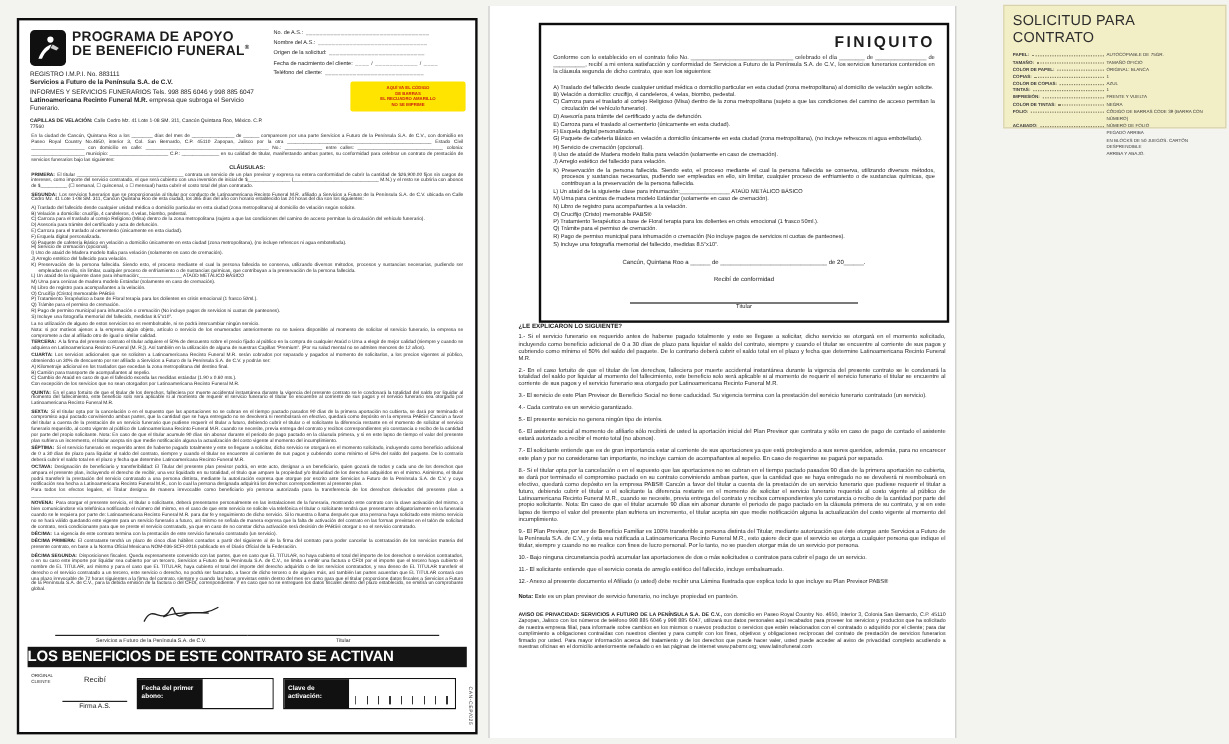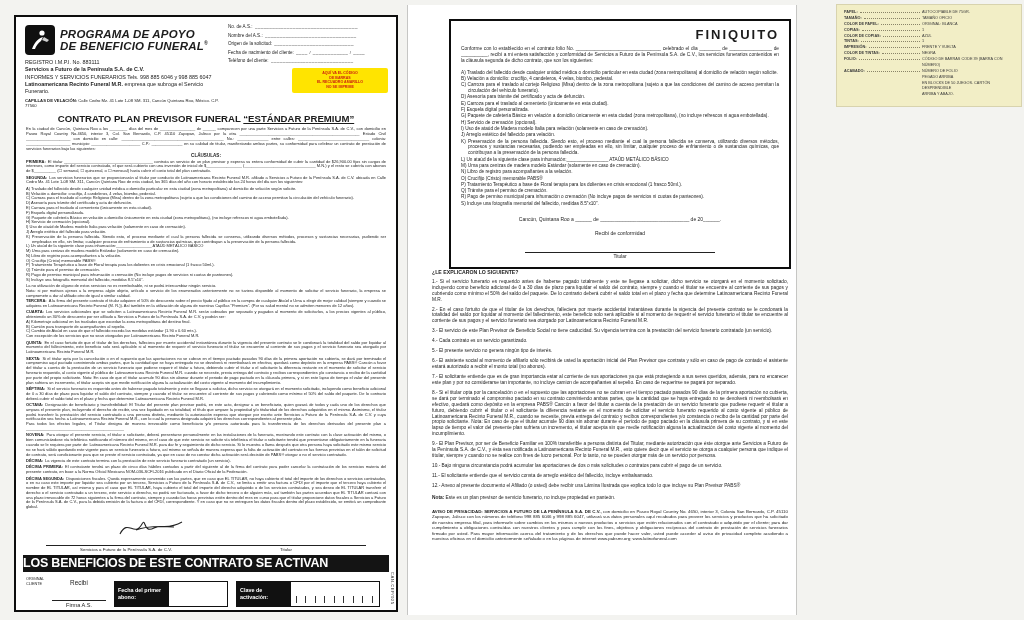--- a/index.html
+++ b/index.html
@@ -3,21 +3,21 @@
 <meta charset="utf-8">
 <style>
   html,body{margin:0;padding:0;}
   body{width:1024px;height:620px;background:#f3f3f0;font-family:"Liberation Sans","DejaVu Sans",sans-serif;color:#1c1c1c;overflow:hidden;position:relative;}
   .canvas{position:absolute;inset:0;}
 
   
   .page-left{position:absolute;left:14px;top:15px;width:384px;height:597px;background:var(--page_bg,#fff);border:2.5px solid #0d0d0d;box-sizing:border-box;}
   .lp-top{display:flex;padding:8px 8px 0 9px;gap:6px;}
   .lp-brand{flex:1;min-width:0;}
-  .brand-row{display:flex;align-items:center;gap:5px;font-style:italic;}
+  .brand-row{display:flex;gap:5px;}
   .logo{width:30px;height:30px;background:#101010;border-radius:4px;flex:0 0 auto;display:flex;align-items:center;justify-content:center;}
   .brand-title{font-weight:bold;font-size:11.5px;line-height:1.08;letter-spacing:.2px;}
   .brand-title .rmark{font-size:5px;vertical-align:super;}
   .brand-lines{margin-top:4px;font-size:5.4px;line-height:1.35;}
   .brand-lines .b{font-weight:bold;}
   .capillas{margin-top:3px;font-size:4.2px;}
   .capillas b{font-weight:bold;}
   .lp-fields{width:160px;flex:0 0 auto;font-size:4.6px;line-height:1.0;}
   .frow{display:flex;margin-bottom:4px;align-items:baseline;}
   .flabel{white-space:nowrap;margin-right:2px;}
@@ -135,21 +135,20 @@
           <div>
               <div>AQUÍ VA EL CÓDIGO</div>
               <div>DE BARRAS</div>
               <div>EL RECUADRO AMARILLO</div>
               <div>NO SE IMPRIME</div>
             </div>
         </div>
       </div>
     </div>
 
-    <div class="contract-title"><span>CONTRATO PLAN PREVISOR FUNERAL</span> <span class="q">“ESTÁNDAR PREMIUM”</span></div>
 
     <div class="lp-body">
       <div class="clause"><span class="ct">En la ciudad de Cancún, Quintana Roo a los ________ días del mes de ________________ de ______ comparecen por una parte Servicios a Futuro de la Península S.A. de C.V., con domicilio en Paseo Royal Country No.4650, interior 3, Col. San Bernardo, C.P. 45110 Zapopan, Jalisco por la otra ______________________________________________________ Estado Civil ____________________ con domicilio en calle: ______________________________________________ No.: ______________ entre calles: ________________________________ colonia: ____________________ municipio: ______________________ C.P.: ______________ en su calidad de titular, manifestando ambas partes, su conformidad para celebrar un contrato de prestación de  servicios funerarios bajo las siguientes:</span></div>
       <div class="clausulas-h">CLÁUSULAS:</div>
       <div class="clause"><b class="cl">PRIMERA:</b><span class="ct">El titular ________________________________________ contrata un servicio de un plan previsor y expresa su entera conformidad de cubrir la cantidad de $26,900.00 fijos sin cargos de intereses, como importe del servicio contratado, el que será cubierto con una inversión de inicial de $________________ (________________________________ M.N.)  y el resto se cubriría con abonos de $__________ (☐ semanal, ☐ quincenal, o ☐ mensual) hasta cubrir el costo total del plan contratado.</span></div>
       <div class="clause"><b class="cl">SEGUNDA:</b><span class="ct">Los servicios funerarios que se proporcionarán al titular por conducto de Latinoamericana Recinto Funeral M.R. afiliado a Servicios a Futuro de la Península S.A. de C.V. ubicada en Calle Cedro Mz. 41 Lote 1-08 SM. 311, Cancún Quintana Roo de esta ciudad, los 365 días del año con horario establecido las 24 horas del día son los siguientes:</span></div>
       <div>
           <div class="svc-item">A) Traslado del fallecido desde cualquier unidad médica o domicilio particular en esta ciudad (zona metropolitana) al domicilio de velación según solicite.</div>
           <div class="svc-item">B) Velación a domicilio: crucifijo, 4 candeleros, 4 velas, biombo, pedestal.</div>
           <div class="svc-item">C) Carroza para el traslado  al cortejo Religioso (Misa) dentro de la zona metropolitana (sujeto a que las condiciones del camino de acceso permitan la circulación del vehículo funerario).</div>
@@ -268,20 +267,21 @@
         <div class="af-item">9.- El Plan Previsor, por ser de Beneficio Familiar es 100% transferible a persona distinta del Titular, mediante autorización que éste otorgue ante Servicios a Futuro de la Península S.A. de C.V., y ésta  sea notificada a Latinoamericana Recinto Funeral M.R., esto quiere decir que el servicio se otorga a cualquier persona que indique el titular, siempre y cuando no se realice con fines de lucro personal. Por lo tanto, no se pueden otorgar más de un servicio por persona.</div>
         <div class="af-item">10.- Bajo ninguna circunstancia podrá acumular las aportaciones de dos o más solicitudes o contratos para cubrir el pago de un servicio.</div>
         <div class="af-item">11.- El solicitante entiende que el servicio consta de arreglo estético del fallecido, incluye embalsamado.</div>
         <div class="af-item">12.- Anexo al presente documento el  Afiliado (o usted) debe recibir una Lámina Ilustrada que explica todo lo que incluye su Plan Previsor  PABS®</div>
       </div>
     <div class="af-nota"><b>Nota:</b> <span>Este es un plan previsor de servicio funerario, no incluye propiedad en panteón.</span></div>
     <div class="aviso"><b>AVISO DE PRIVACIDAD: SERVICIOS A FUTURO DE LA PENÍNSULA S.A. DE C.V.,</b> <span>con domicilio en Paseo Royal Country No. 4650, interior 3, Colonia San Bernardo, C.P. 45110 Zapopan, Jalisco con los números de teléfono 998 885 6046 y 998 885 6047, utilizará sus datos personales aquí recabados para proveer los servicios y productos que ha solicitado de nuestra empresa filial, para informarle sobre cambios en los mismos o nuevos productos o servicios que estén relacionados con el contratado o adquirido por el cliente; para dar cumplimiento a obligaciones contraídas con nuestros clientes y para cumplir con los fines, objetivos y obligaciones recíprocas del contrato de prestación de servicios funerarios firmado por usted. Para mayor información acerca del tratamiento y de los derechos que puede hacer valer, usted puede acceder al aviso de privacidad completo acudiendo a nuestras oficinas en el domicilio anteriormente señalado o en las páginas de internet www.pabsmr.org; www.latinofuneral.com</span></div>
   </div>
 
   <div class="spec-box">
+    <div class="spec-title">SOLICITUD PARA CONTRATO</div>
     <div class="spec-rows">
         <div class="srow">
           <span class="slabel">
             <b>PAPEL:</b>
             <span class="lead"></span>
           </span>
           <span class="sval">AUTOCOPIABLE DE 75GR.</span>
         </div>
         <div class="srow">
           <span class="slabel">

